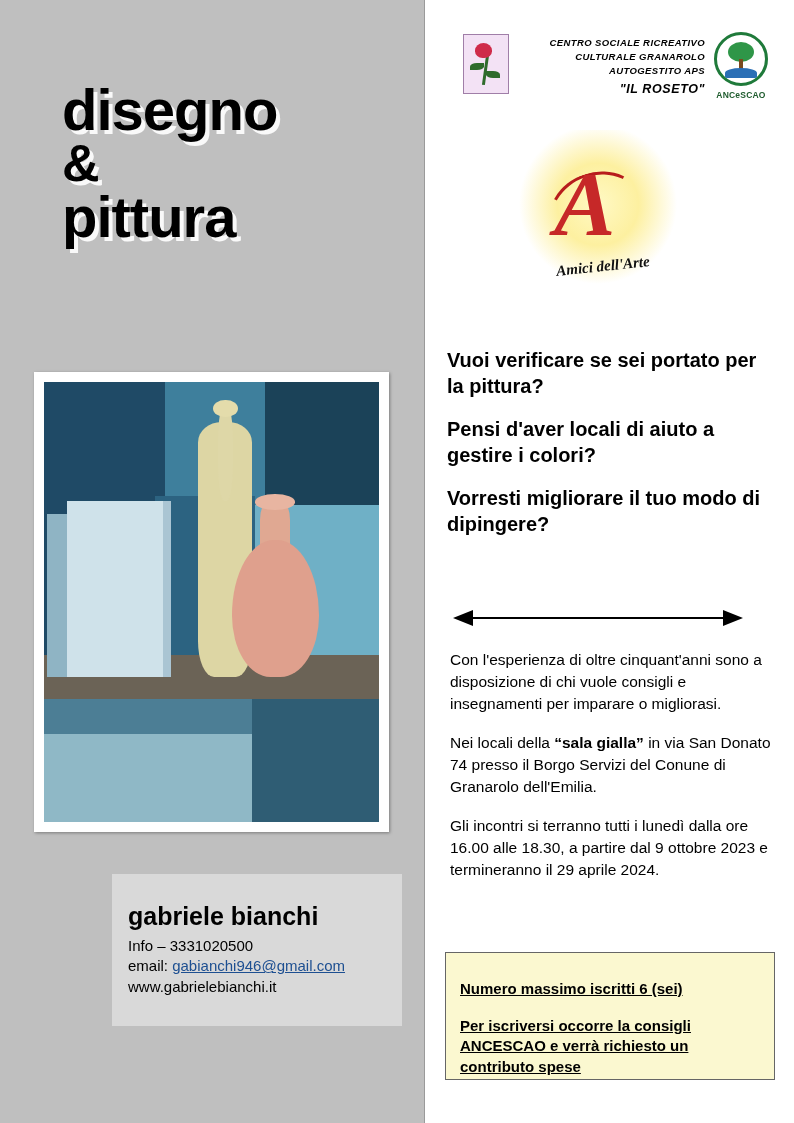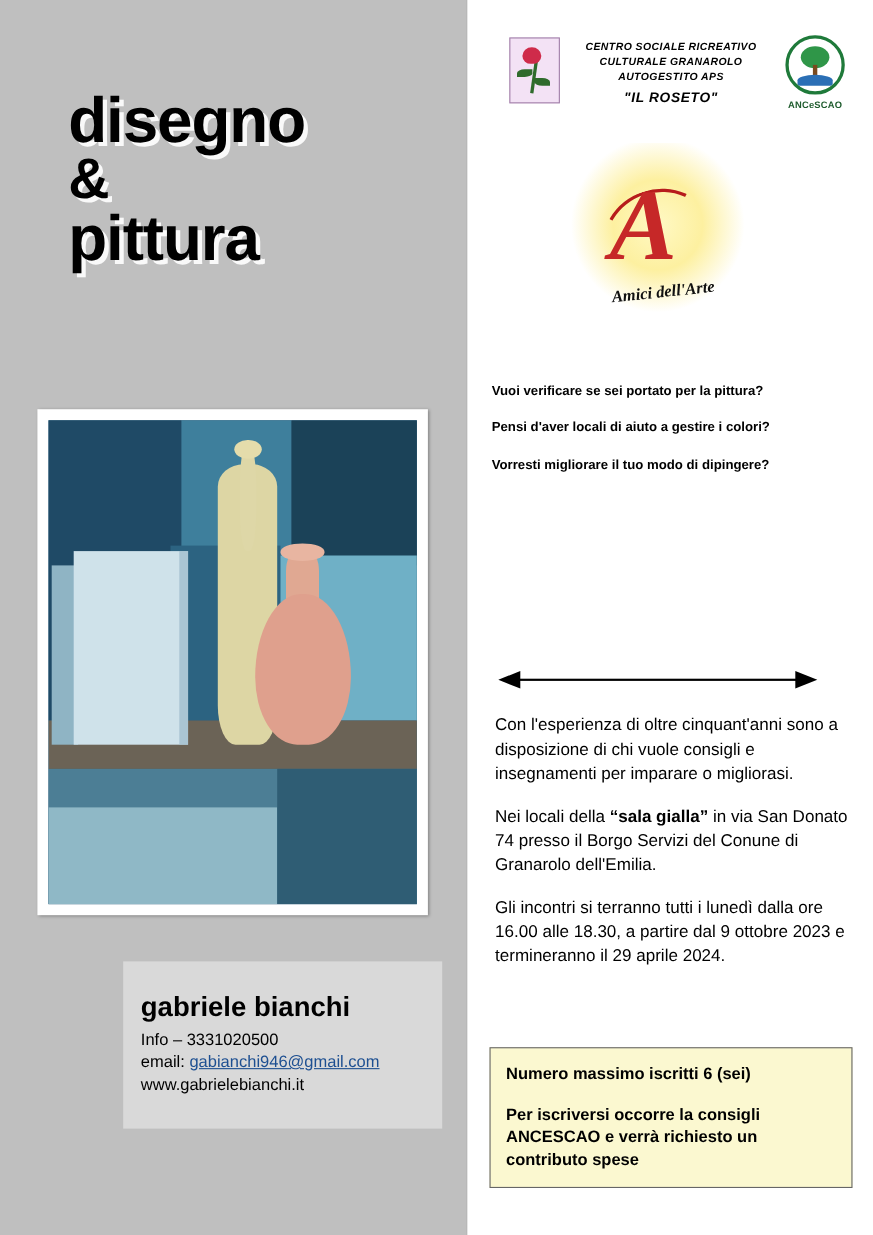--- a/index.html
+++ b/index.html
@@ -225,21 +225,21 @@
     position: absolute; left: 22px; top: 36px;
     width: 14px; height: 7px;
     background: #2f6b2c;
     border-radius: 0 50% 0 50%;
   }
   .assoc-text {
     position: absolute;
     left: 52px;
     top: 4px;
     width: 190px;
-    text-align: center;
+    text-align: right;
     font-size: 9.5px;
     font-weight: bold;
     font-style: italic;
     line-height: 1.45;
     color: #000;
     letter-spacing: 0.4px;
   }
   .assoc-text .roseto {
     font-size: 12.5px;
     display: block;
@@ -330,21 +330,21 @@
     font-weight: bold;
     font-family: "Liberation Serif", serif;
     color: #111;
     transform: rotate(-6deg);
   }
   .questions {
     position: absolute;
     left: 22px;
     top: 348px;
     width: 320px;
-    font-size: 12px;
+    font-size: 20px;
     font-weight: bold;
     line-height: 1.28;
     color: #000;
   }
   .questions p {
     margin: 0 0 18px 0;
   }
   .arrow-wrap {
     position: absolute;
     left: 28px;
@@ -401,21 +401,22 @@
     border: 1px solid #666666;
   }
   .notice-inner {
     padding: 14px 14px 0 14px;
     font-size: 15px;
     font-weight: bold;
     line-height: 1.38;
     color: #000;
   }
   .notice-inner p {
-    margin: 0 0 16px 0;
+    margin: 12px 0 16px 0;
+    text-decoration: underline;
   }
 </style>
 </head>
 <body>
 
 <div class="page">
 
   <div class="left-panel">
 
     <div class="title-block">

